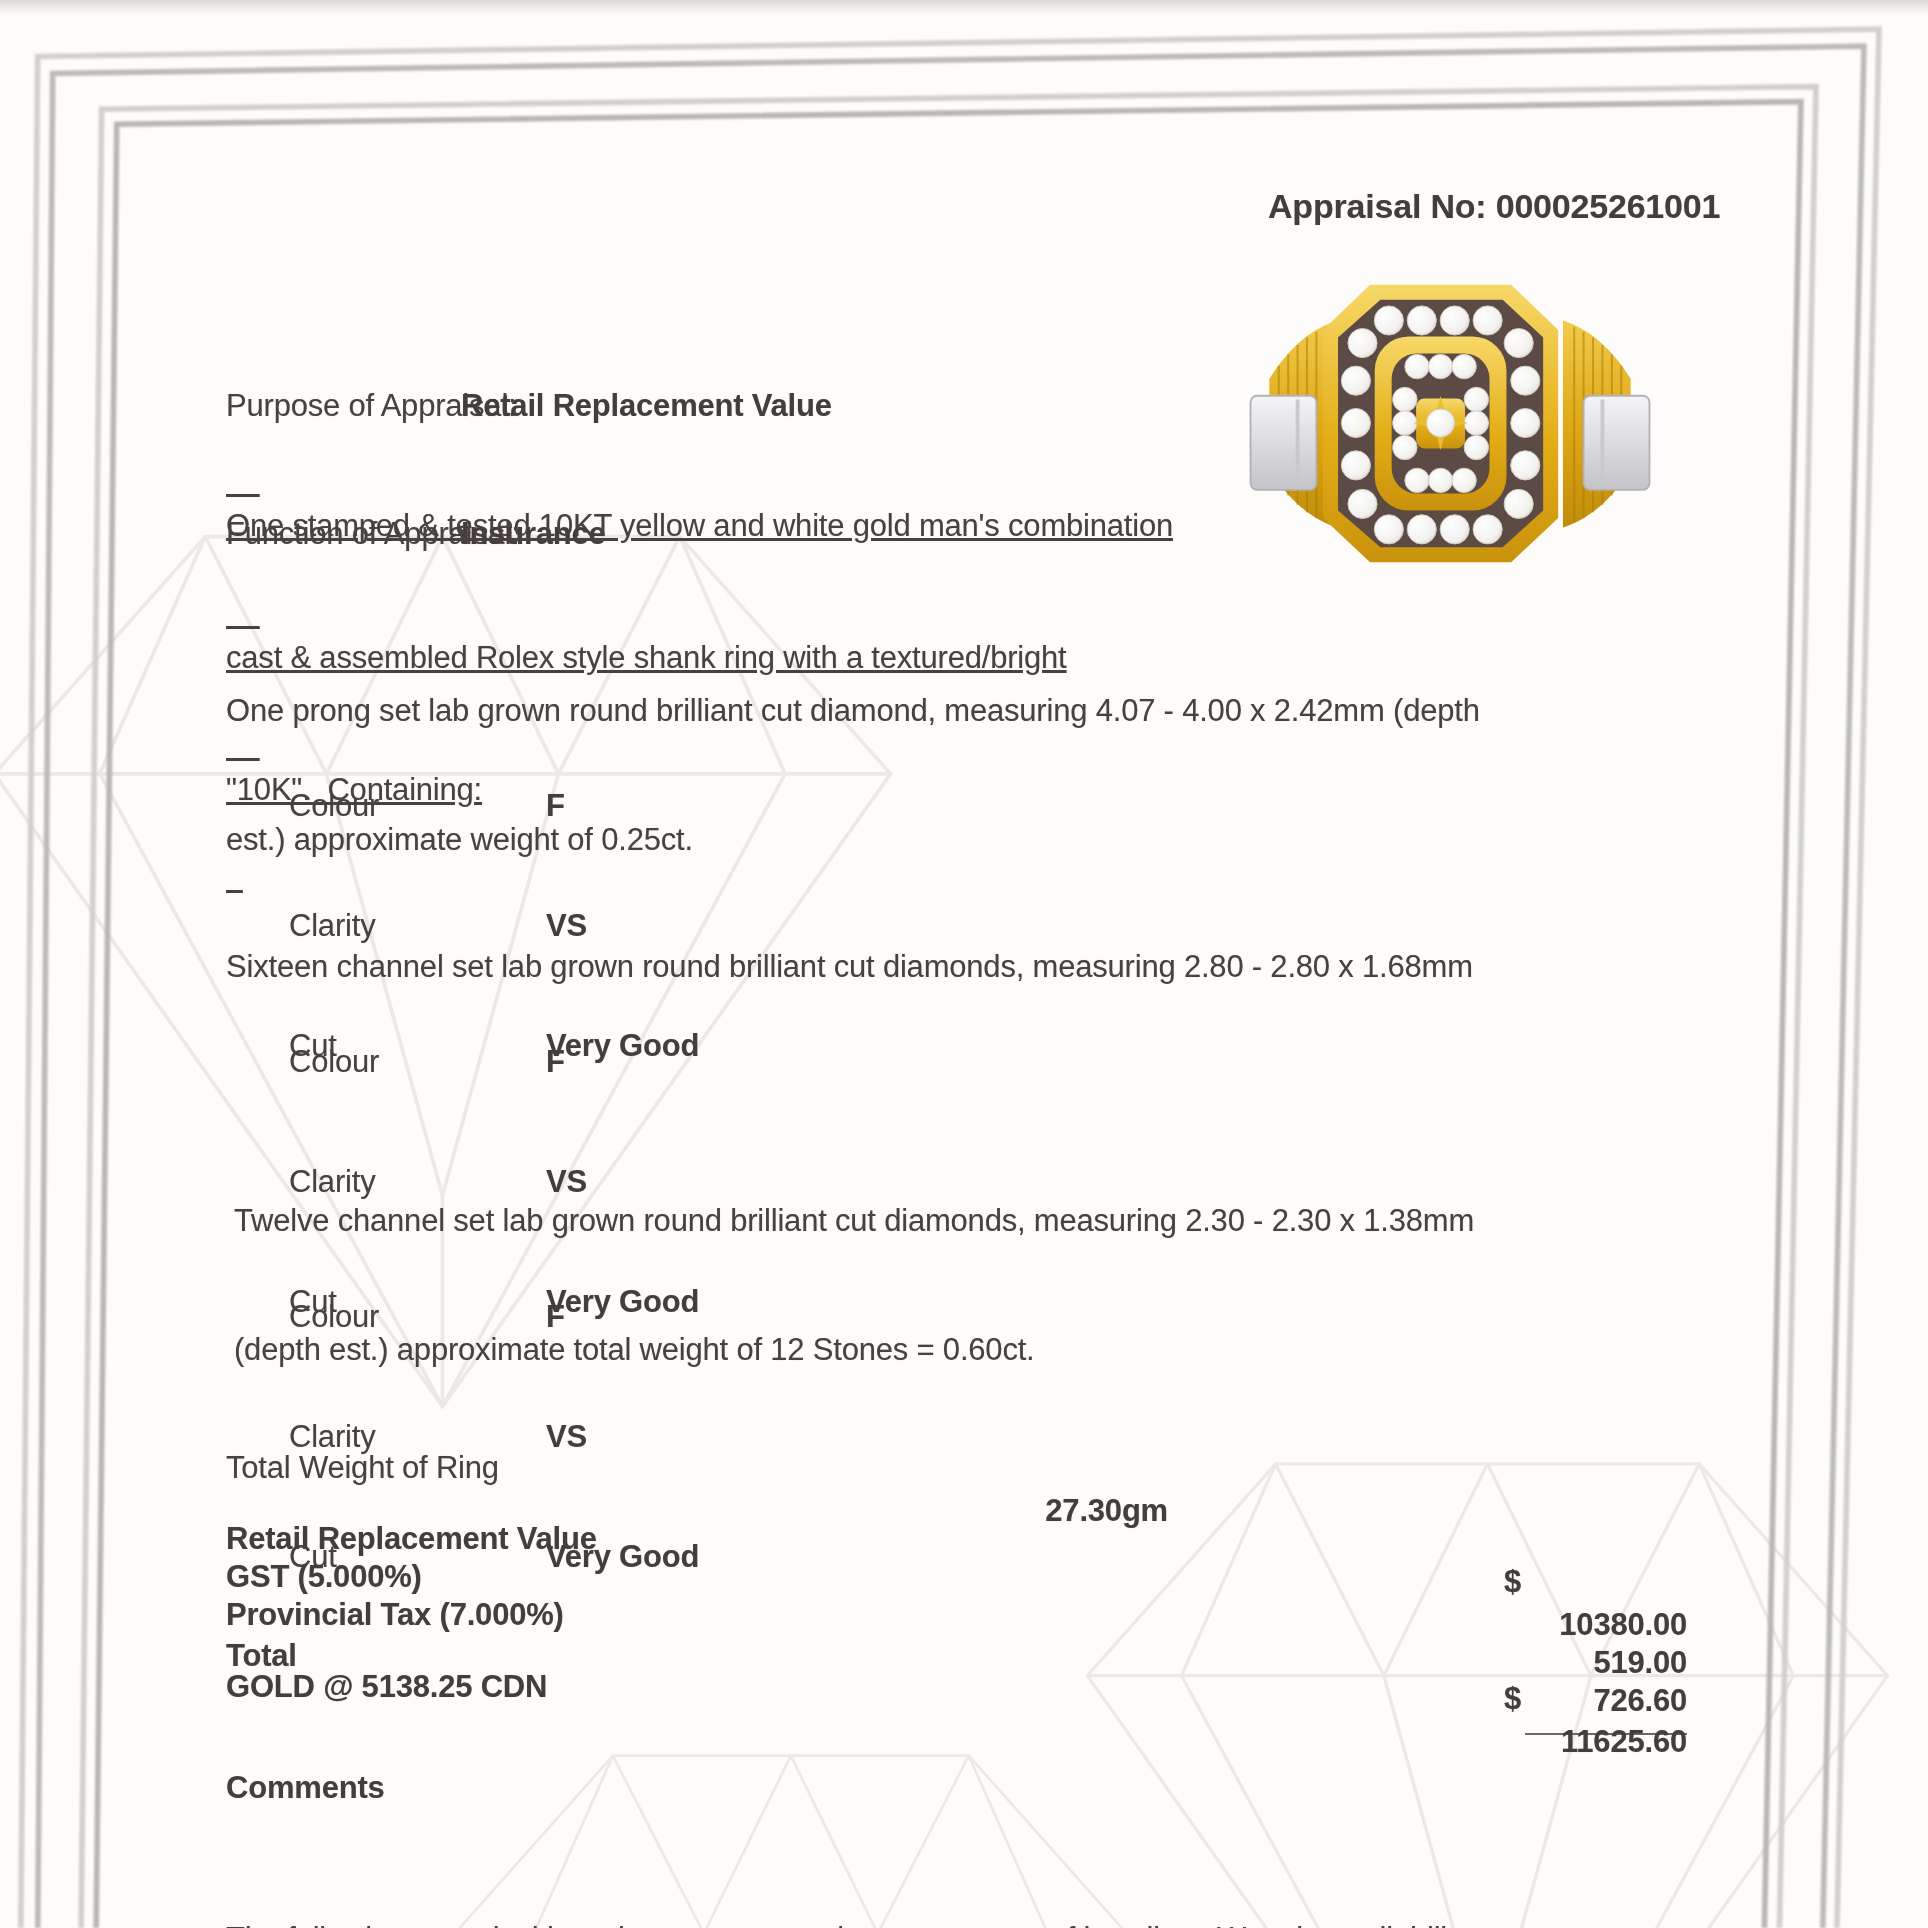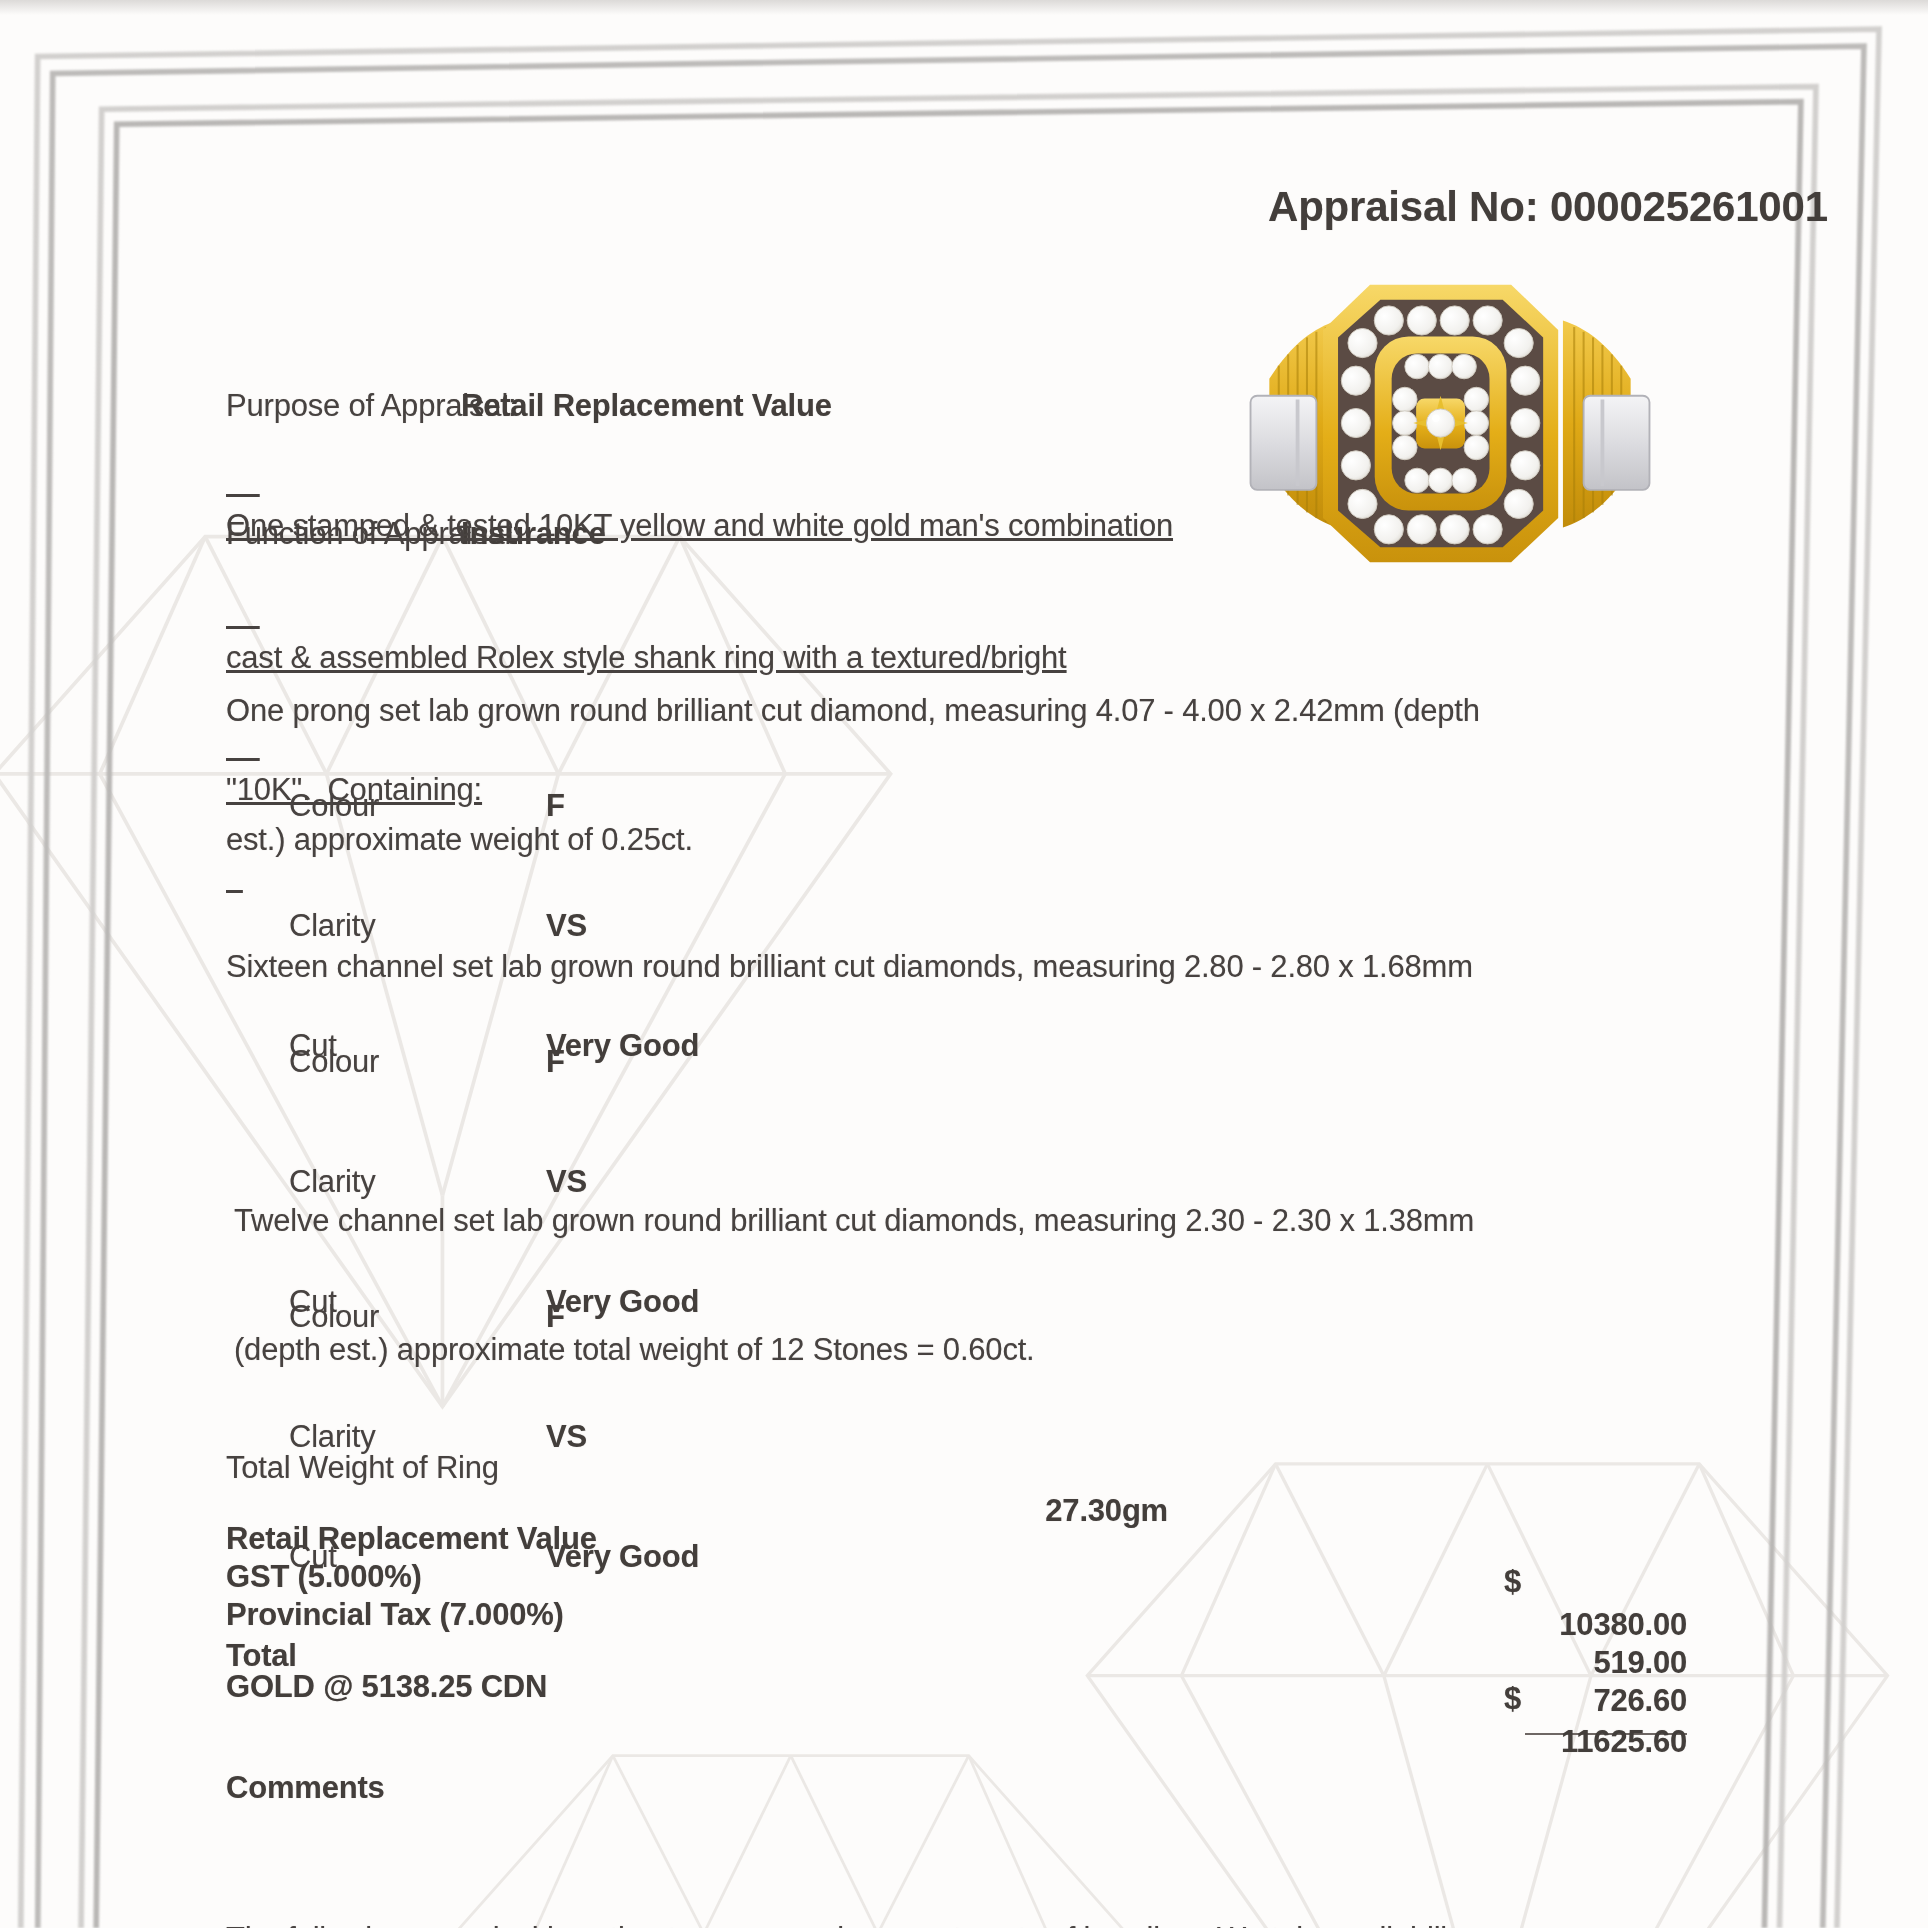--- a/index.html
+++ b/index.html
@@ -15,21 +15,21 @@
     letter-spacing:-0.2px; white-space:pre;
     text-shadow:0 0 0.9px rgba(84,76,72,0.35);
   }
   .b { font-weight:bold; color:#433e3b; }
   .topshade {
     position:absolute; left:0; top:0; width:1928px; height:15px;
     background:linear-gradient(#dcdad8, rgba(220,218,216,0));
   }
   .frames, .wm { position:absolute; left:0; top:0; }
   .frames { filter:blur(0.8px); }
-  .appraisal-no { left:1268px; top:186px; font-size:42px; line-height:41px; }
+  .appraisal-no { left:1268px; top:186px; font-size:34px; line-height:41px; }
   .meta-row { height:42px; }
   .meta-label { display:inline-block; width:235px; }
   .spec-row { height:40px; }
   .spec-label { display:inline-block; width:257px; }
   .wrow { position:absolute; left:0; width:942px; height:40px; }
   .wlabel { position:absolute; left:0; }
   .wvalue { position:absolute; right:0; text-align:right; }
   .vrow { position:absolute; left:0; width:1461px; height:38px; }
   .vlabel { position:absolute; left:0; }
   .vcur { position:absolute; left:1278px; }

